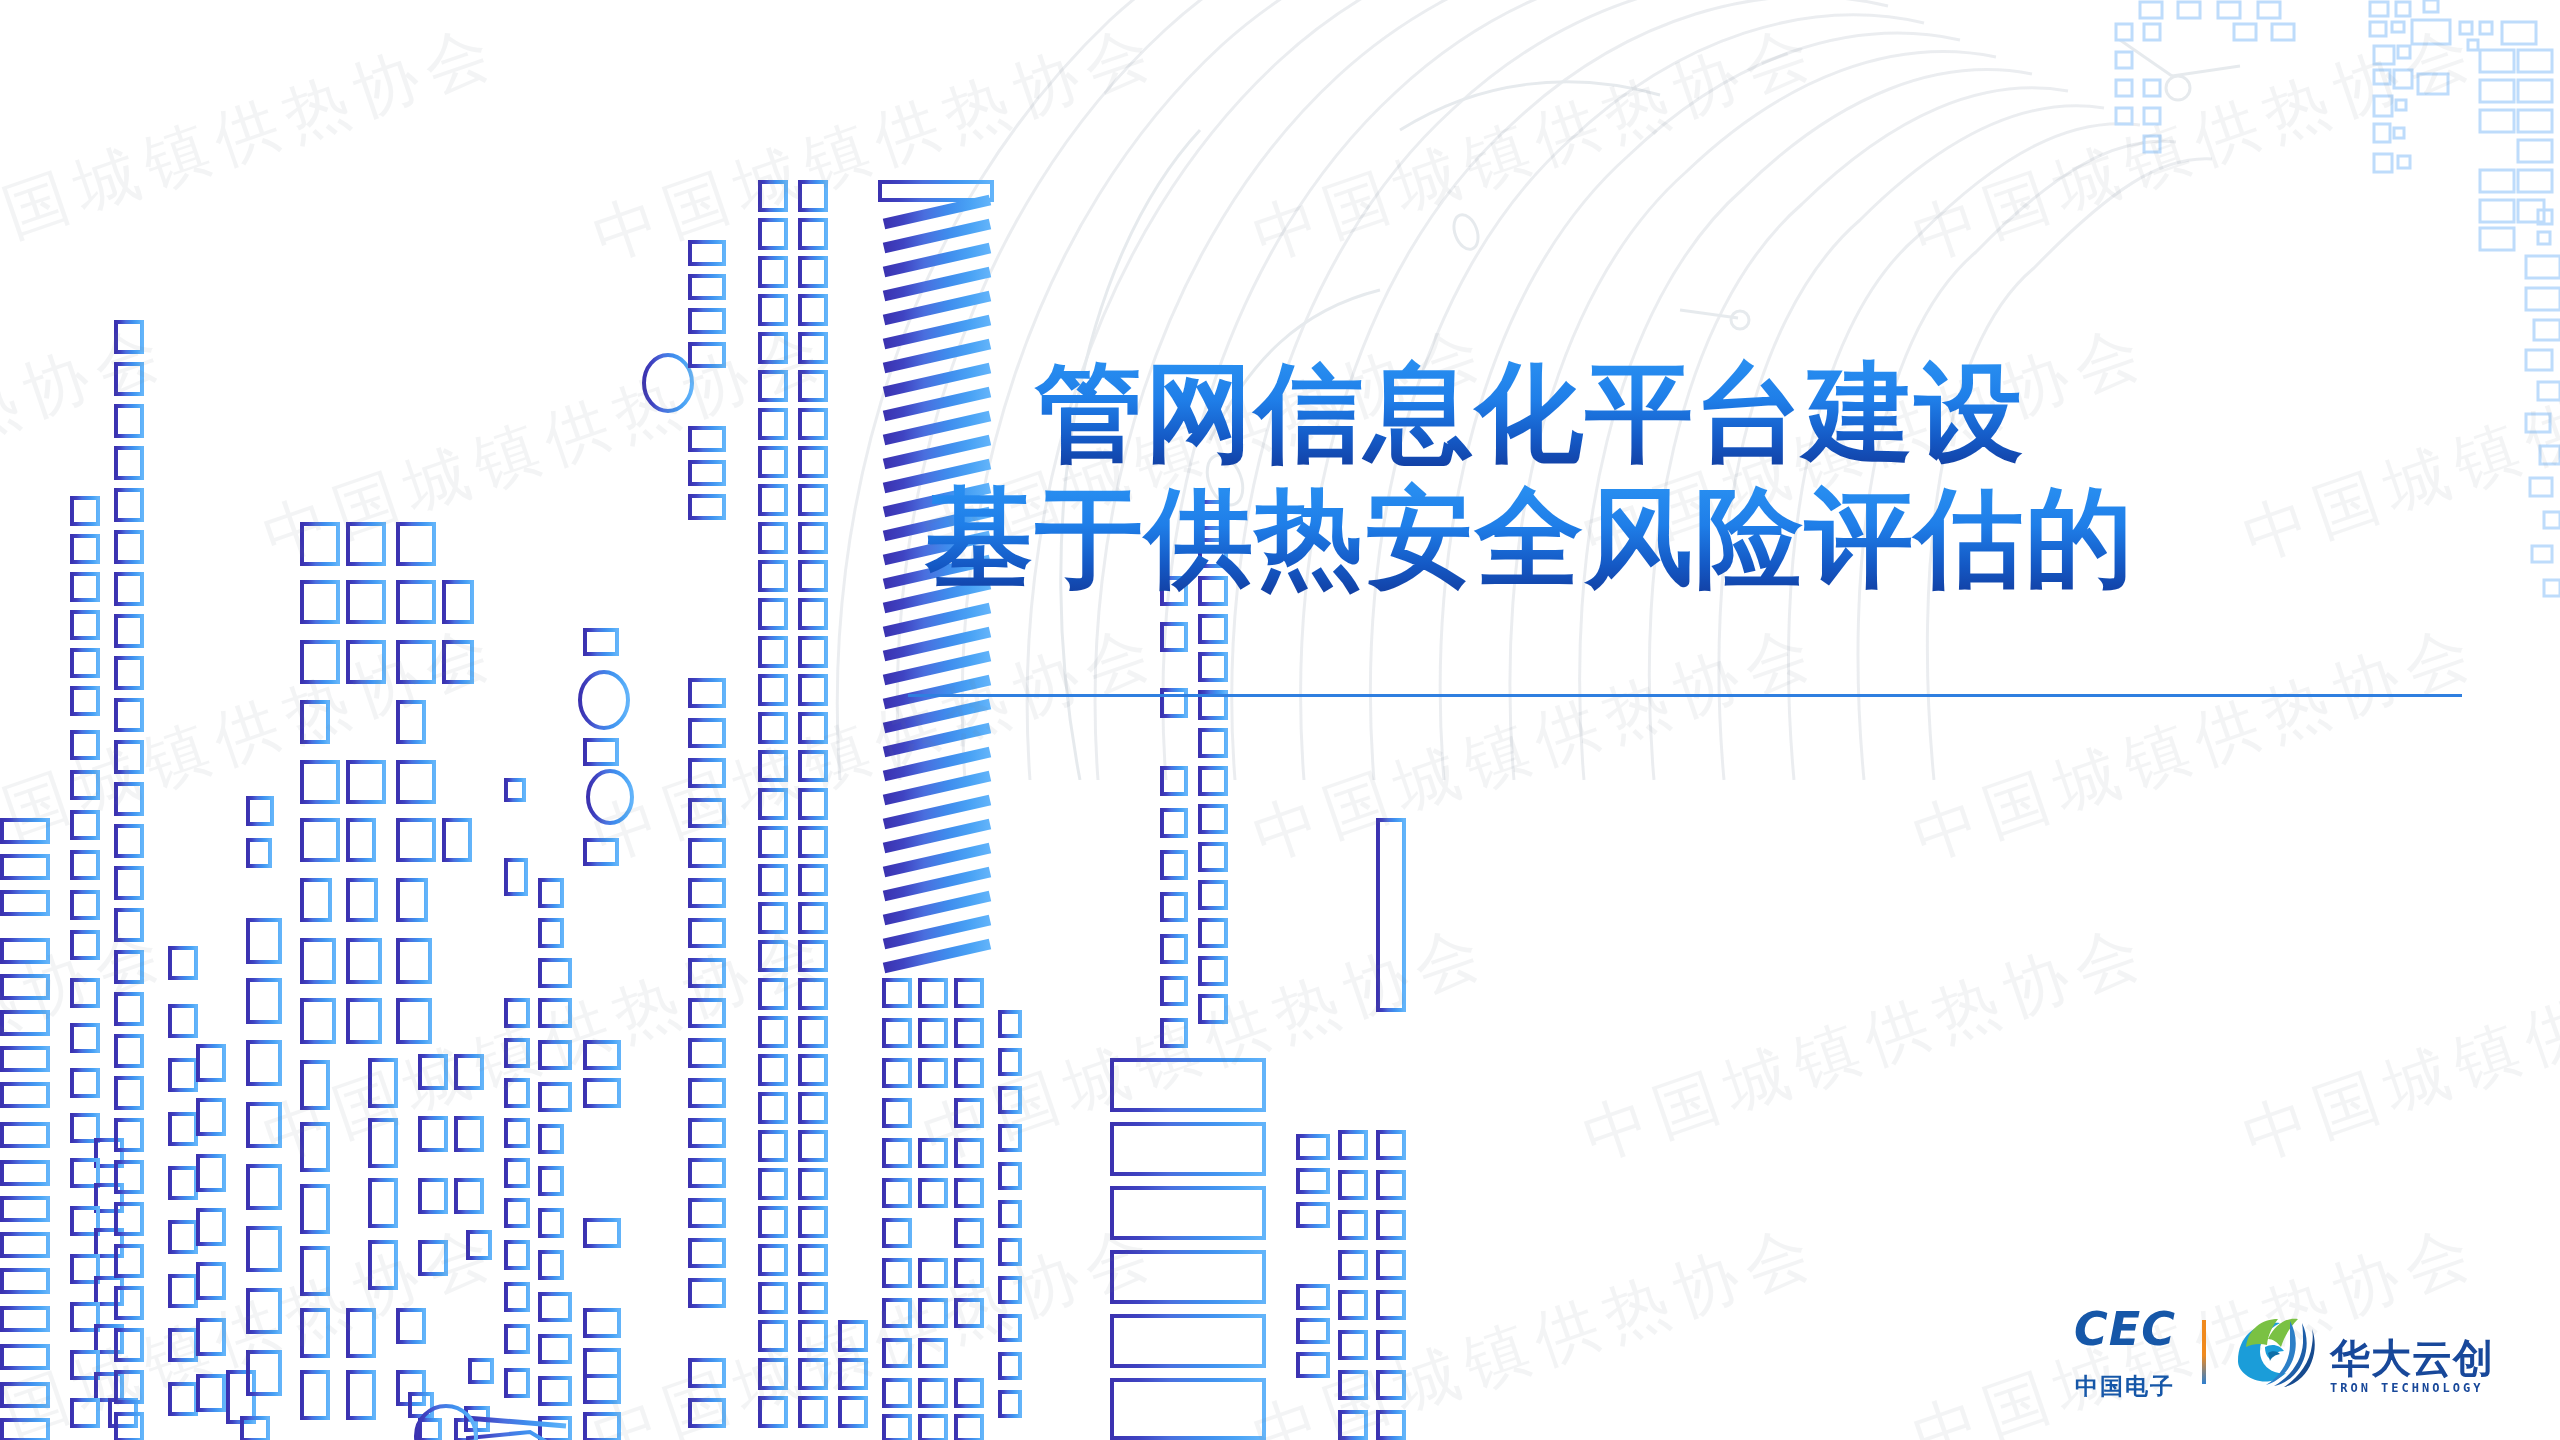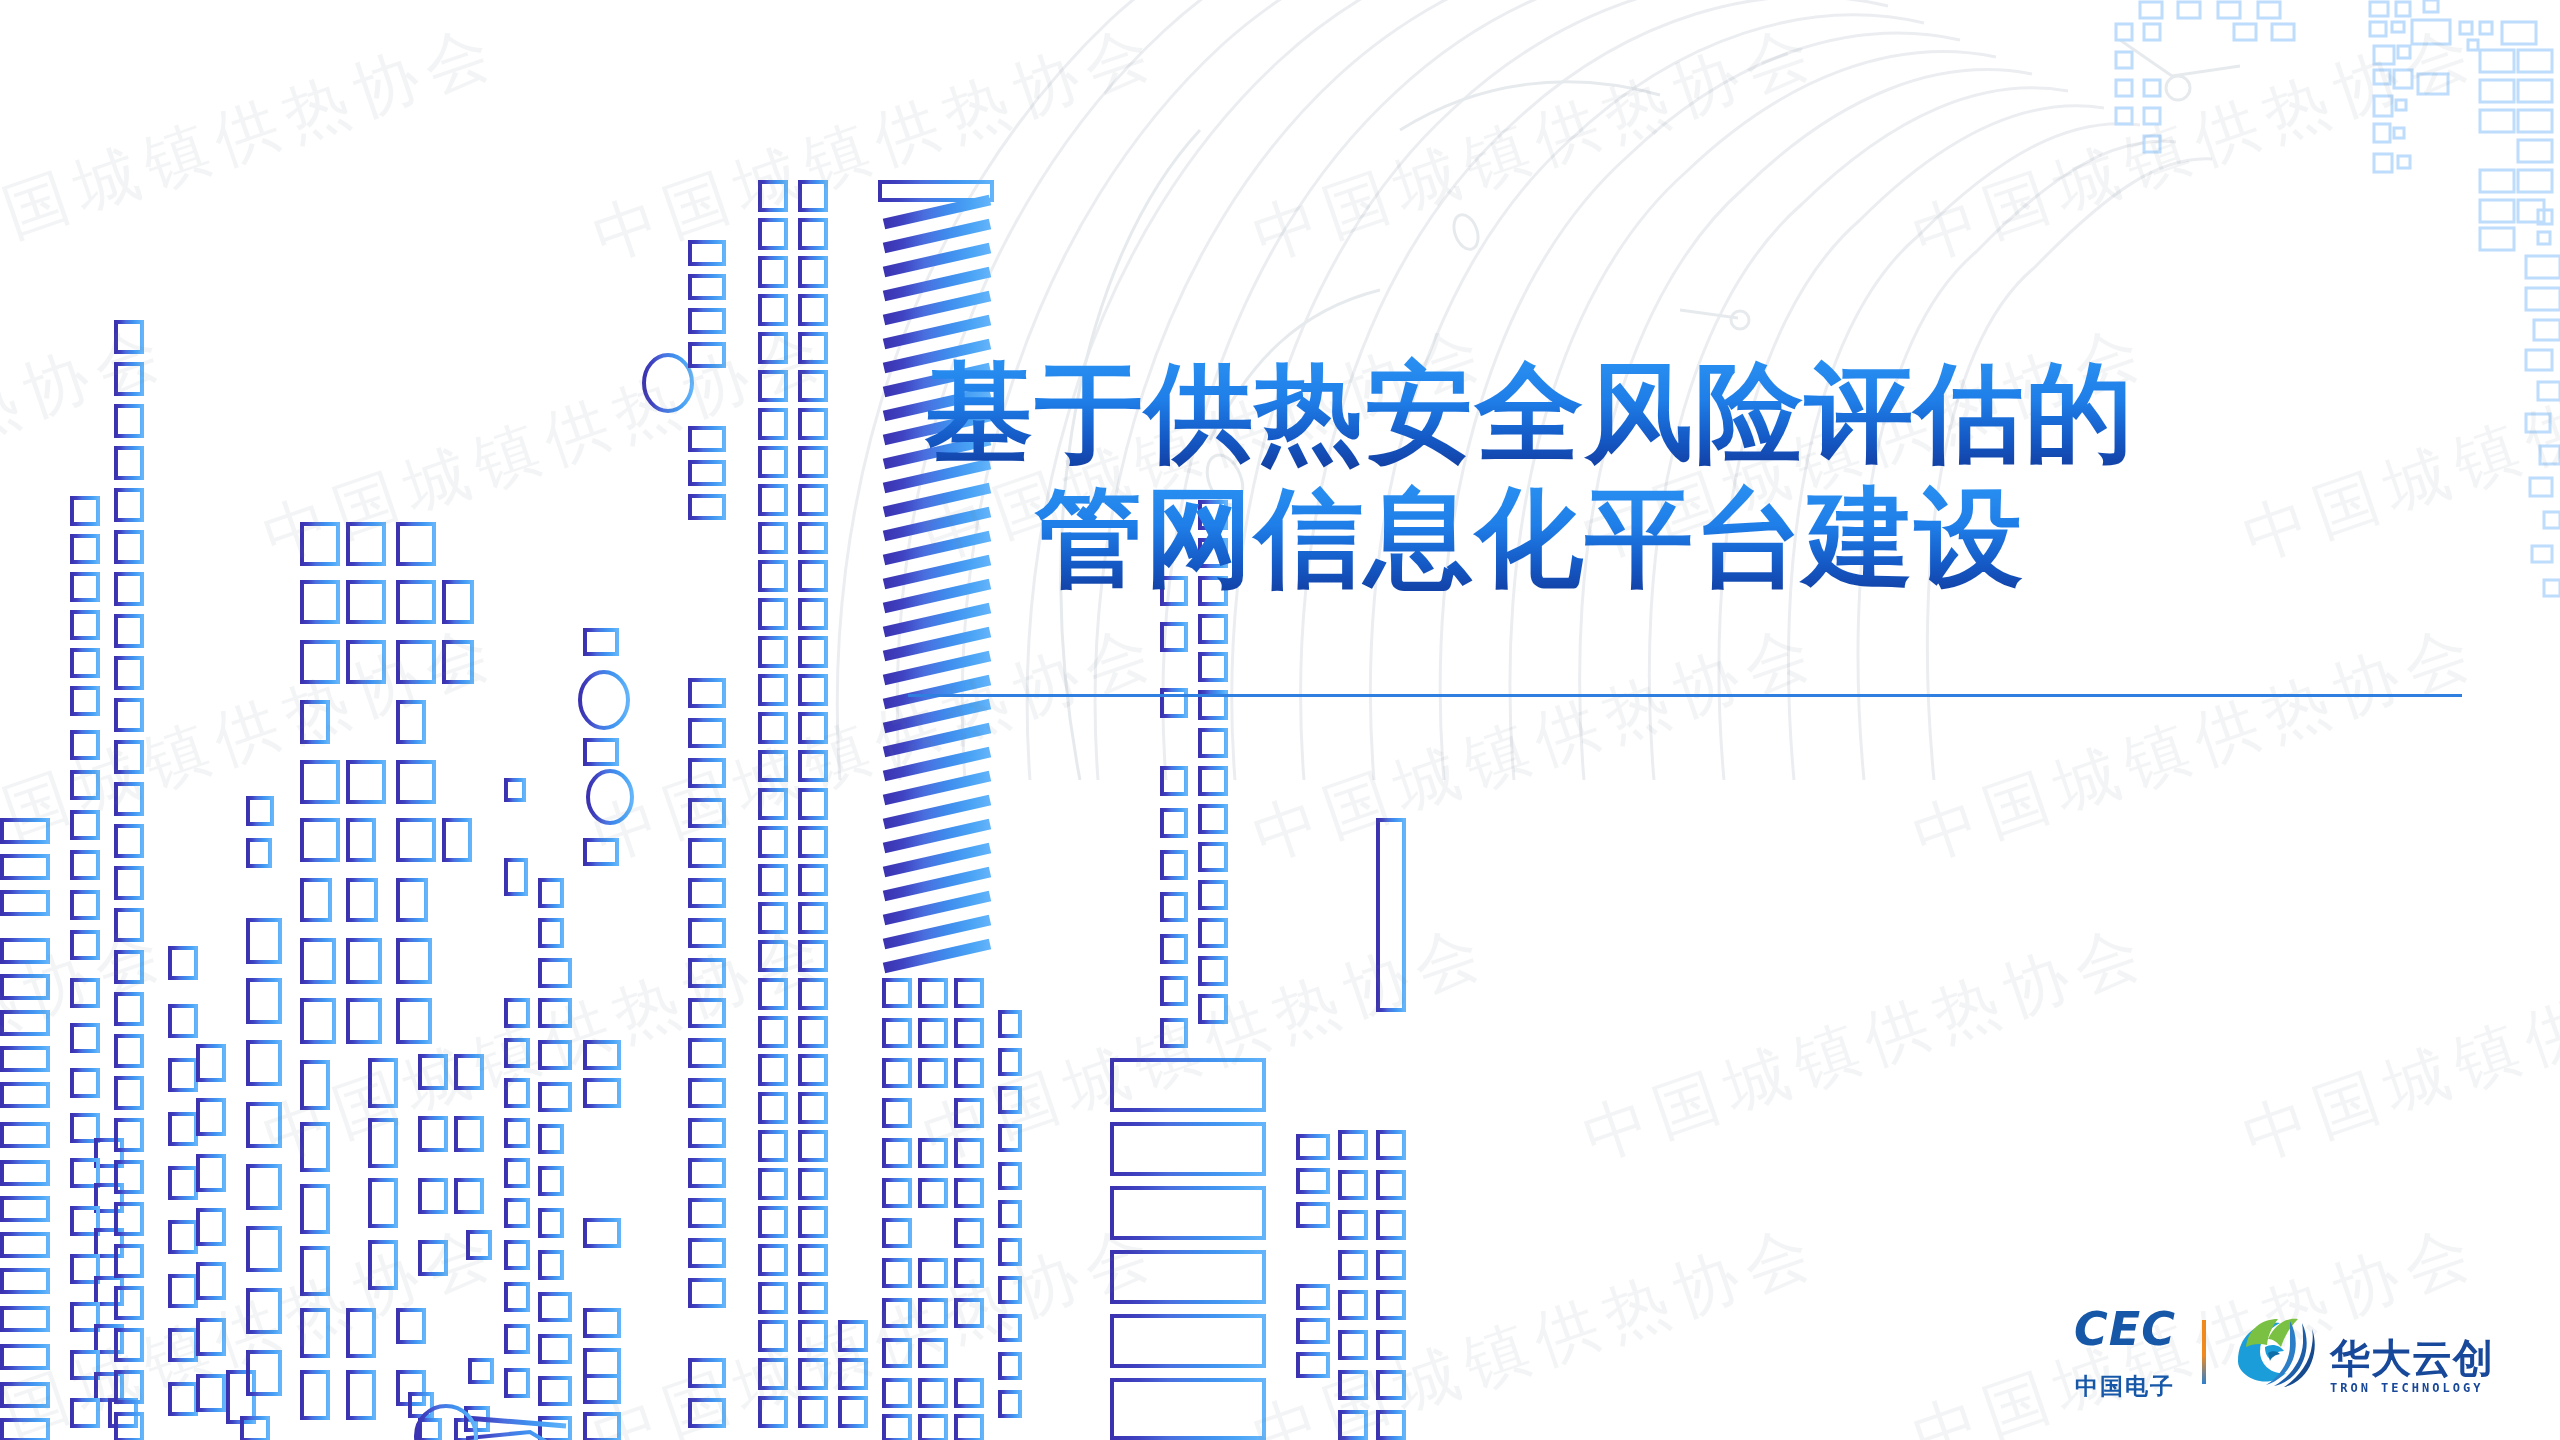--- a/index.html
+++ b/index.html
@@ -686,22 +686,22 @@
     <div class="wm" style="left:2430px; top:1200px;">中国城镇供热协会</div>
 
     <div class="wm" style="left:120px;  top:1500px;">中国城镇供热协会</div>
     <div class="wm" style="left:780px;  top:1500px;">中国城镇供热协会</div>
     <div class="wm" style="left:1440px; top:1500px;">中国城镇供热协会</div>
     <div class="wm" style="left:2100px; top:1500px;">中国城镇供热协会</div>
 
   </div>
 
   <div class="title-wrap">
+    <div class="title-line">管网信息化平台建设</div>
     <div class="title-line">基于供热安全风险评估的</div>
-    <div class="title-line">管网信息化平台建设</div>
   </div>
 
   <div class="rule"></div>
 
   <div class="logos">
 
     <div class="cec">
       <div class="cec-mark">CEC</div>
       <div class="cec-cn">中国电子</div>
     </div>

